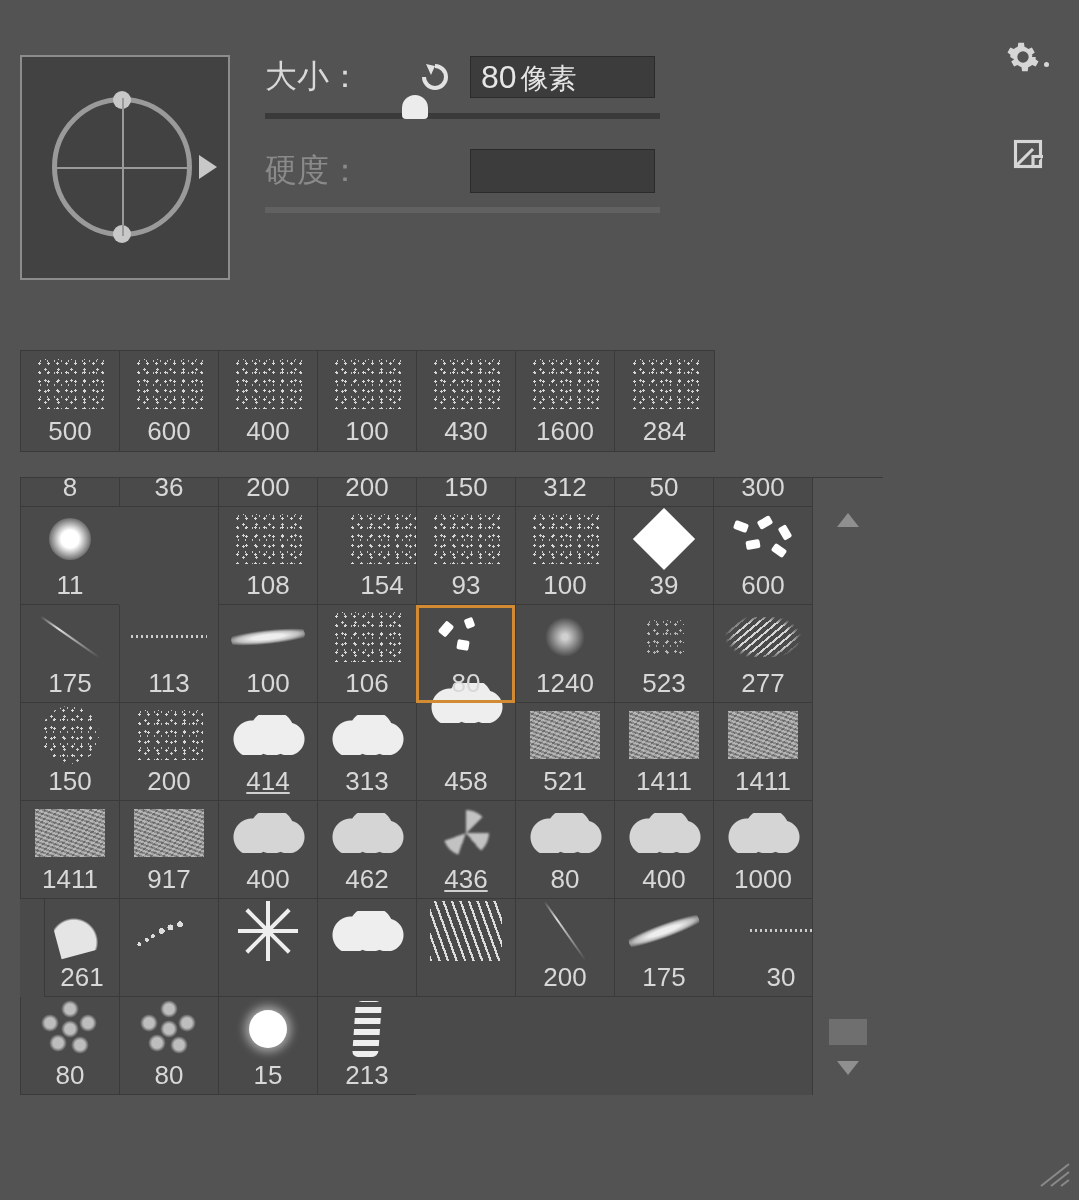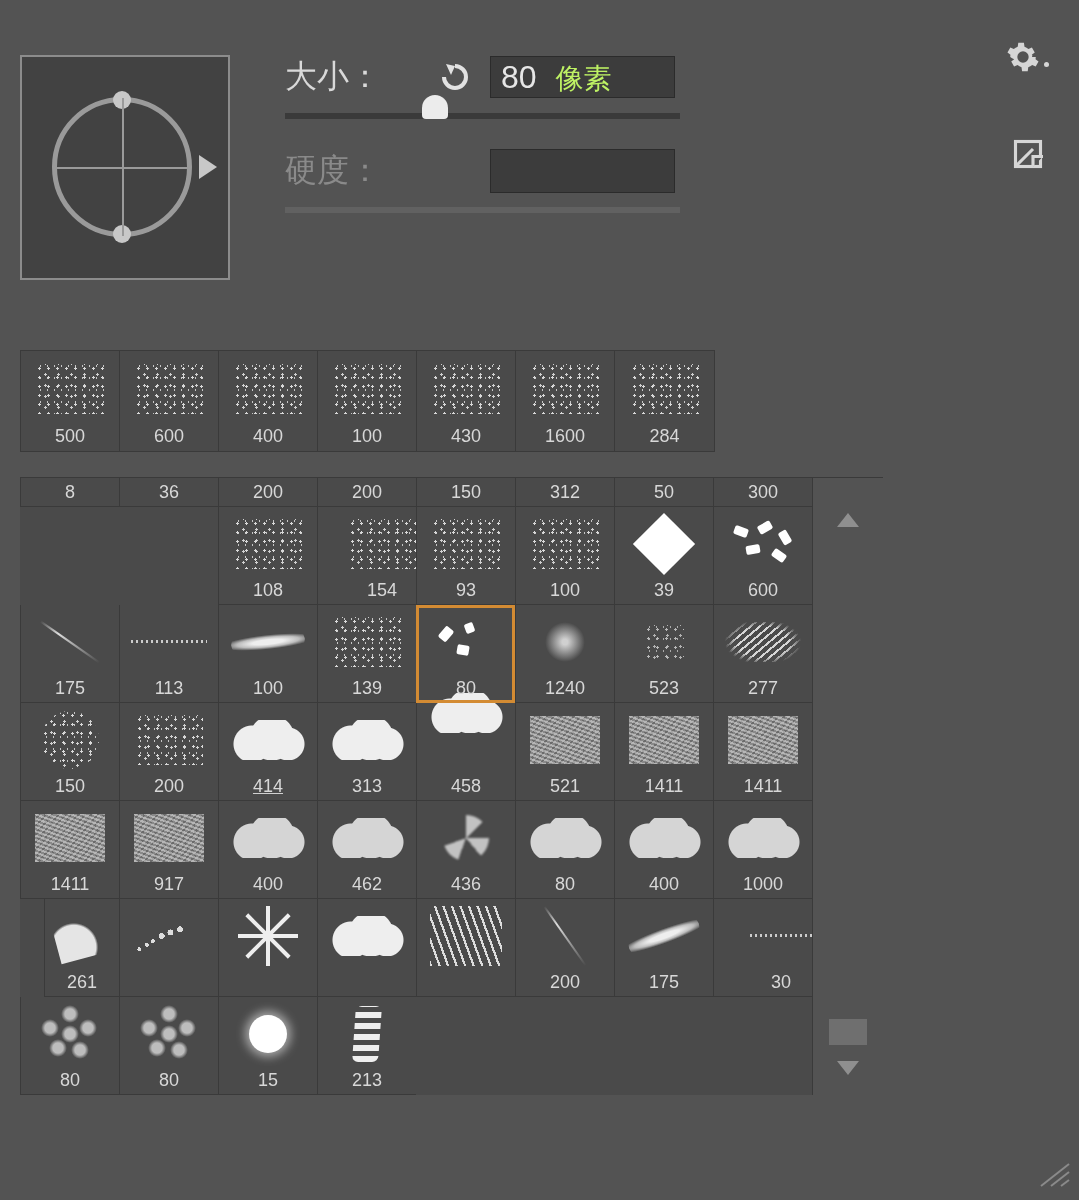--- a/index.html
+++ b/index.html
@@ -11,21 +11,21 @@
     color: #d0d0d0;
     overflow: hidden;
     position: relative;
   }
   .panel { padding: 20px; }
 
   
   .top-row {
     display: flex;
     align-items: flex-start;
-    gap: 55px;
+    gap: 35px;
   }
   .preview-box {
     width: 210px;
     height: 225px;
     border: 2px solid #8c8c8c;
     background: #424242;
     position: relative;
     margin-top: 35px;
     flex-shrink: 0;
   }
@@ -101,21 +101,21 @@
   .size-input {
     display: flex;
     align-items: baseline;
     background: #3c3c3c;
     border: 1px solid #2b2b2b;
     padding: 2px 10px;
     width: 185px;
     height: 42px;
   }
   .size-num { font-size: 32px; color: #e6e6e6; }
-  .size-unit { font-size: 28px; color: #bef264; margin-left: 19px; }
+  .size-unit { font-size: 28px; color: #e5e5e5; margin-left: 4px; }
   .hardness-input {
     background: #3c3c3c;
     border: 1px solid #2b2b2b;
     width: 185px;
     height: 44px;
   }
   .slider-track {
     width: 395px;
     height: 6px;
     background: #3a3a3a;
@@ -170,21 +170,21 @@
   }
   .recent-item:last-child { border-right:none; }
   .thumb {
     flex: 1;
     width: 100%;
     display: flex;
     align-items: center;
     justify-content: center;
   }
   .brush-label {
-    font-size: 18px;
+    font-size: 26px;
     color: #d8d8d8;
     text-align: center;
   }
 
   
   .grid-wrap {
     display: flex;
     margin-top: 25px;
   }
   .grid {
@@ -490,20 +490,26 @@
         </div>
         <div class="cell top-cut" style="grid-column: 6;">
           <div class="brush-label">312</div>
         </div>
         <div class="cell top-cut" style="grid-column: 7;">
           <div class="brush-label">50</div>
         </div>
         <div class="cell top-cut" style="grid-column: 8;">
           <div class="brush-label">300</div>
         </div>
+        <div class="cell" style="grid-column: 1;">
+          <div class="thumb">
+            <div class="soft-circle"></div>
+          </div>
+          <div class="brush-label">11</div>
+        </div>
         <div class="cell" style="grid-column: 3;">
           <div class="thumb">
             <div class="speckle"></div>
           </div>
           <div class="brush-label">108</div>
         </div>
         <div class="cell" style="grid-column: 4; padding-left: 30px;">
           <div class="thumb">
             <div class="speckle"></div>
           </div>
@@ -554,21 +560,21 @@
         <div class="cell" style="grid-column: 3;">
           <div class="thumb">
             <div class="stroke"></div>
           </div>
           <div class="brush-label">100</div>
         </div>
         <div class="cell" style="grid-column: 4;">
           <div class="thumb">
             <div class="speckle"></div>
           </div>
-          <div class="brush-label">139</div>
+          <div class="brush-label">106</div>
         </div>
         <div class="cell selected" style="grid-column: 5;">
           <div class="thumb">
             <div class="confetti">
               <span style="left:10px;top:6px;transform:rotate(40deg);width:10px;height:14px"></span>
               <span style="left:34px;top:2px;transform:rotate(-20deg);width:9px;height:10px"></span>
               <span style="left:26px;top:24px;transform:rotate(10deg);width:12px;height:10px"></span>
             </div>
           </div>
           <div class="brush-label">80</div>
@@ -656,21 +662,21 @@
             <div class="cloud" style="opacity:.85"></div>
           </div>
           <div class="brush-label">400</div>
         </div>
         <div class="cell" style="grid-column: 4;">
           <div class="thumb">
             <div class="cloud" style="opacity:.85"></div>
           </div>
           <div class="brush-label">462</div>
         </div>
-        <div class="cell" style="grid-column: 5;">
+        <div class="cell" style="grid-column: 5; text-decoration: underline;">
           <div class="thumb">
             <div class="swirl"></div>
           </div>
           <div class="brush-label">436</div>
         </div>
         <div class="cell" style="grid-column: 6;">
           <div class="thumb">
             <div class="cloud" style="opacity:.85"></div>
           </div>
           <div class="brush-label">80</div>

